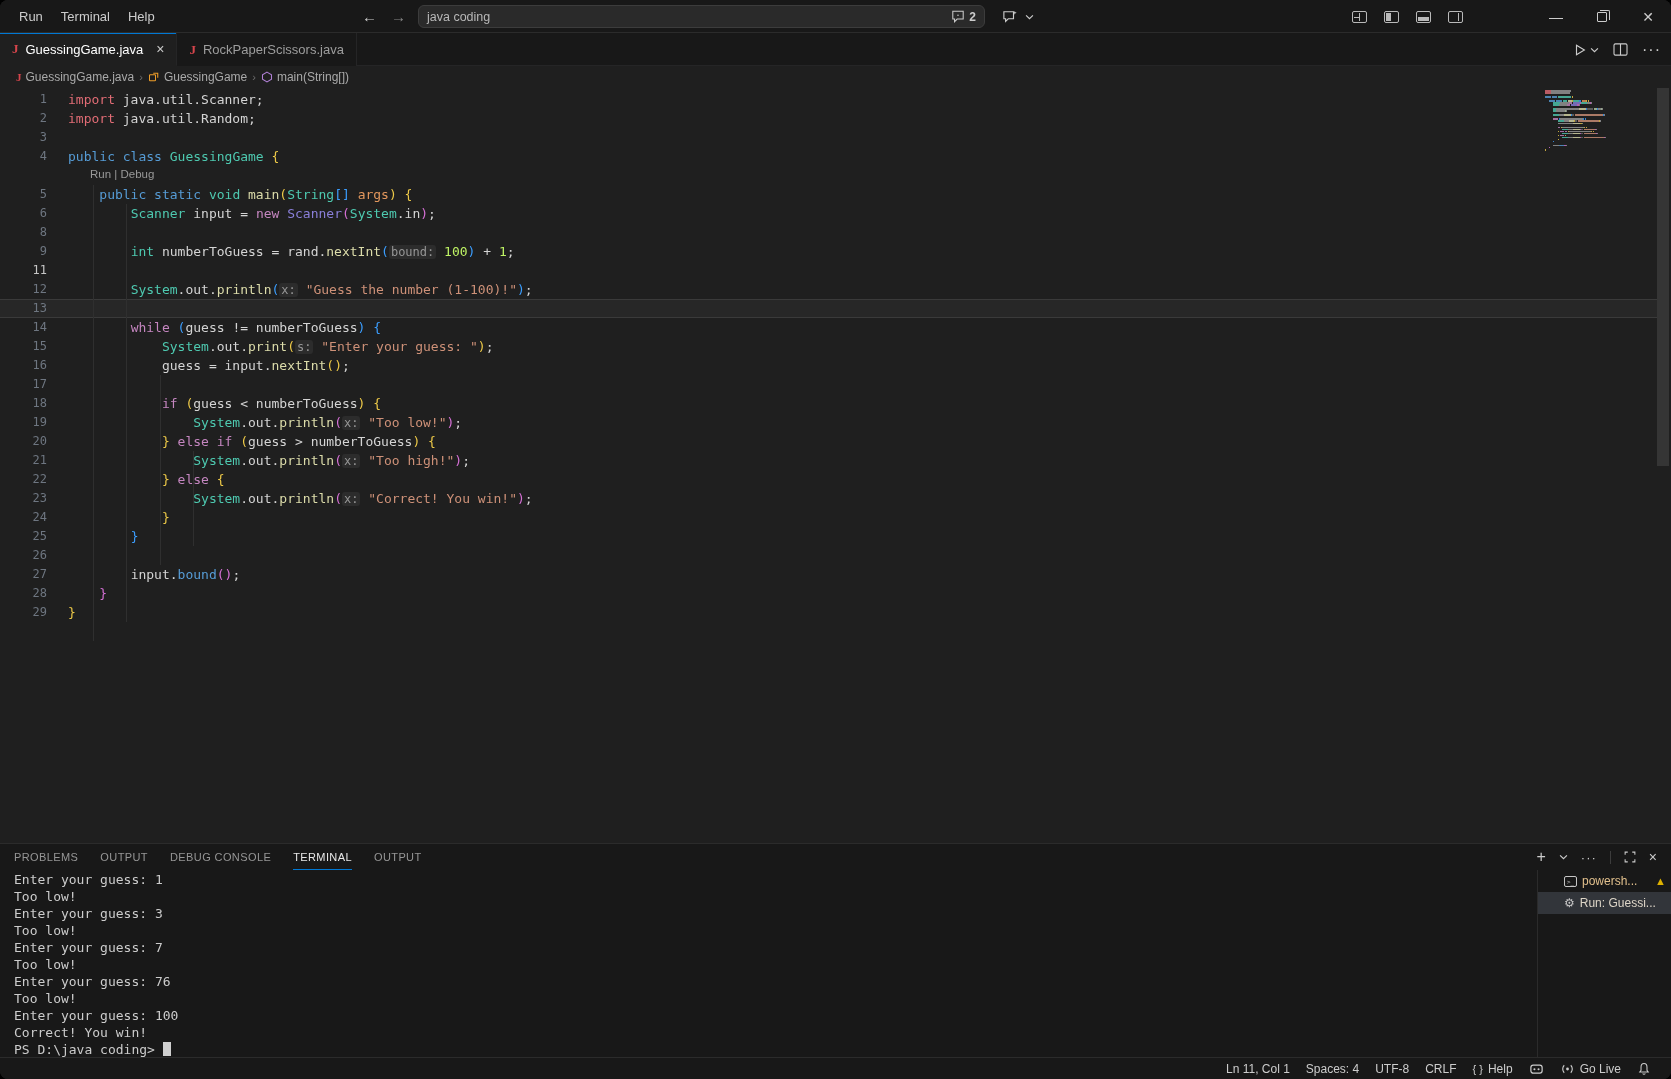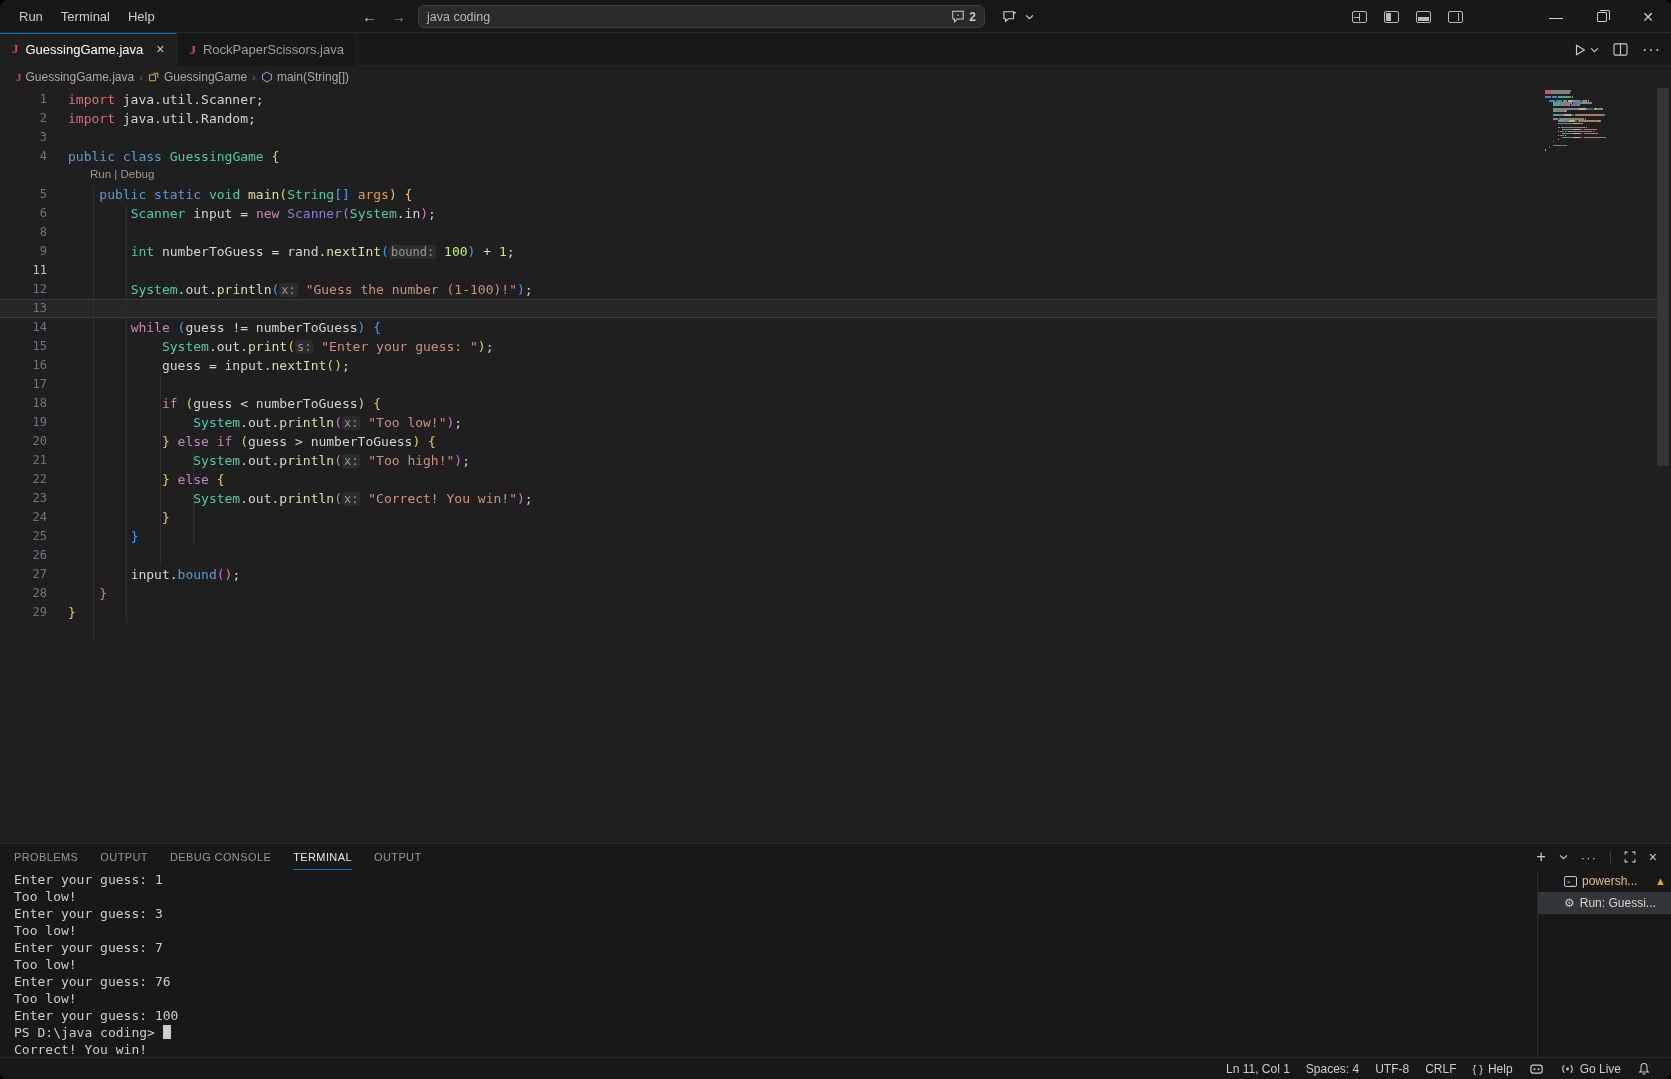--- a/index.html
+++ b/index.html
@@ -290,22 +290,22 @@
     <div class="terminal-out" id="terminal-out">
         <div class="term-row">Enter your guess: 1</div>
         <div class="term-row">Too low!</div>
         <div class="term-row">Enter your guess: 3</div>
         <div class="term-row">Too low!</div>
         <div class="term-row">Enter your guess: 7</div>
         <div class="term-row">Too low!</div>
         <div class="term-row">Enter your guess: 76</div>
         <div class="term-row">Too low!</div>
         <div class="term-row">Enter your guess: 100</div>
+        <div class="term-row">Correct! You win!</div>
         <div class="term-row"><span>PS D:\java coding&gt; </span><span class="cursor-block"></span></div>
-        <div class="term-row">Correct! You win!</div>
       </div>
     <div class="term-list">
       <div class="term-item">
         <span class="ps-icon">&gt;_</span>
         <span class="label">powersh...</span>
         <span class="warn-icon">▲</span>
       </div>
       <div class="term-item selected">
         <span class="gear-icon">⚙</span>
         <span class="label">Run: Guessi...</span>

